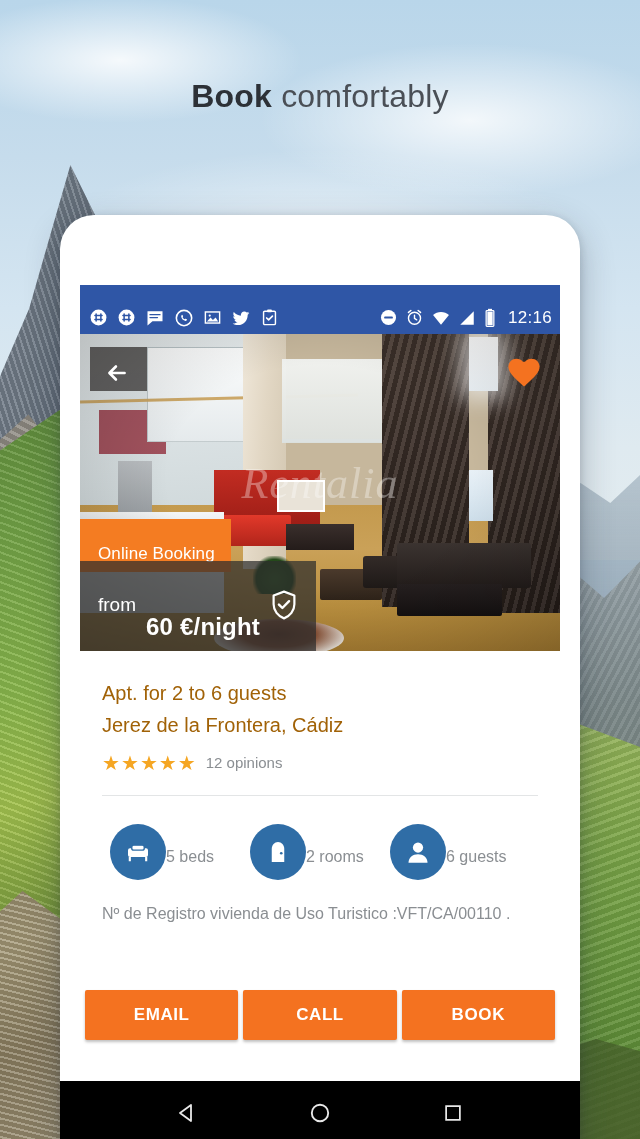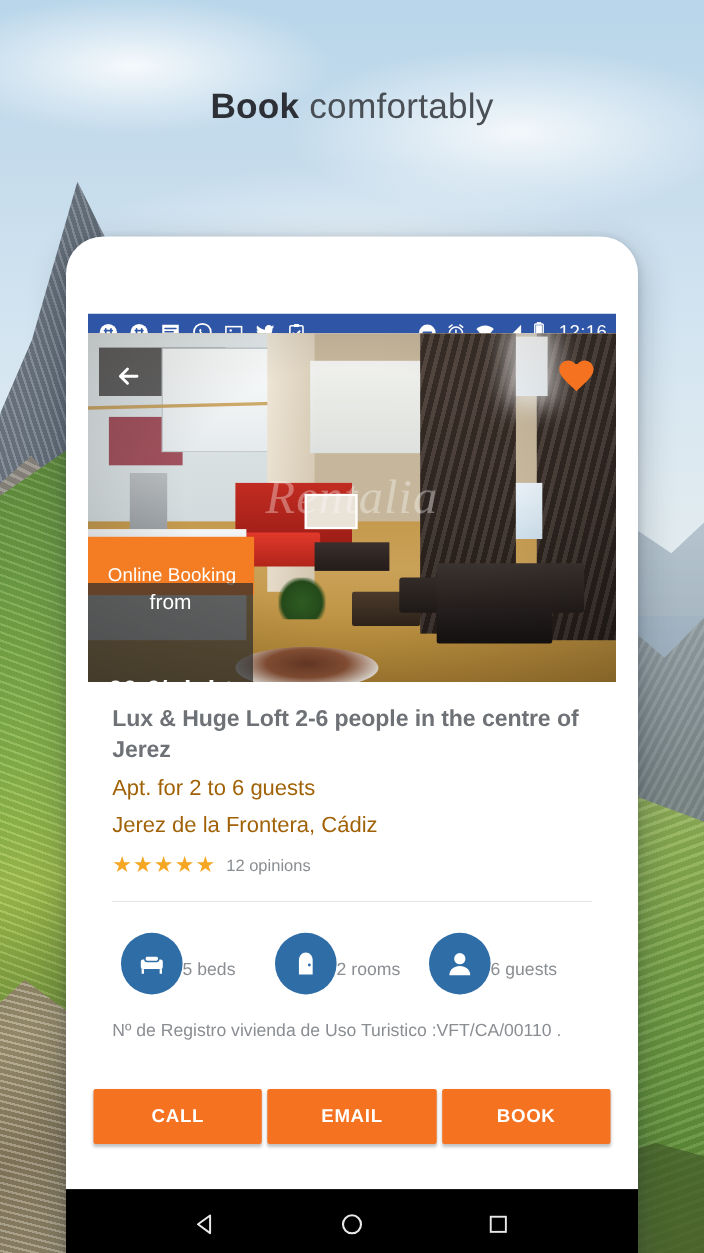--- a/index.html
+++ b/index.html
@@ -122,21 +122,21 @@
   .screen {
     position: absolute;
     left: 20px; top: 70px;
     width: 480px; height: 860px;
     background: #fff;
     overflow: hidden;
   }
 
   
   .statusbar {
-    height: 18px;
+    height: 49px;
     background: #2f56a6;
     display: flex;
     align-items: center;
     padding: 16px 8px 0 9px;
     color: #fff;
   }
   .sb-left { display: flex; align-items: center; gap: 9px; }
   .sb-right { display: flex; align-items: center; gap: 7px; margin-left: auto; }
   .sb-ico { display: flex; align-items: center; justify-content: center; }
   .sb-ico svg { display: block; }
@@ -296,21 +296,21 @@
     color: #fff;
     font-size: 17px;
     padding: 25px 16px 8px 18px;
     letter-spacing: .1px;
   }
   .badge-price {
     position: absolute; left: 0; top: 227px;
     background: rgba(45,45,45,.72);
     color: #fff;
     padding: 8px 18px 10px 18px;
-    display: flex; align-items: center; gap: 10px; flex-direction: column;
+    display: flex; align-items: center; gap: 10px;
   }
   .bp-from { font-size: 19px; font-weight: 400; }
   .bp-amt  { font-size: 24px; font-weight: 700; letter-spacing: .2px; margin-top: 44px; }
   .bp-shield { display:flex; align-items:center; }
 
   
   .details { padding: 20px 22px 0 22px; }
   .listing-title {
     font-size: 21px; font-weight: 700; color: #6e7276;
     line-height: 1.32; letter-spacing: -.1px;
@@ -544,21 +544,20 @@
           <span class="bp-shield">
             <svg width="28" height="30" viewBox="0 0 24 26">
                 <path d="M12 1.4l9 3.3v7.6c0 5.6-3.8 10.4-9 12.3-5.2-1.9-9-6.7-9-12.3V4.7z" fill="none" stroke="#fff" stroke-width="1.9" stroke-linejoin="round"></path>
                 <path d="M7.6 12.6l3 3 5.8-5.9" fill="none" stroke="#fff" stroke-width="2.1" stroke-linecap="round" stroke-linejoin="round"></path>
               </svg>
           </span>
         </div>
       </div>
 
       <div class="details">
-        <div class="listing-title">Lux &amp; Huge Loft 2-6 people in the centre of Jerez</div>
         <div class="listing-sub">Apt. for 2 to 6 guests</div>
         <div class="listing-sub" style="margin-top:2px">Jerez de la Frontera, Cádiz</div>
 
         <div class="rating-row">
           <span class="stars">
             <span>★</span>
             <span>★</span>
             <span>★</span>
             <span>★</span>
             <span>★</span>
@@ -599,22 +598,22 @@
           </div>
           <div class="feat-label">6 guests</div>
         </div>
       </div>
 
       <div class="registry">Nº de Registro vivienda de Uso Turistico :VFT/CA/00110 .</div>
 
       <div class="hidden-line">a                                                  01</div>
 
       <div class="btn-row">
+        <button class="btn">EMAIL</button>
         <button class="btn">CALL</button>
-        <button class="btn">EMAIL</button>
         <button class="btn">BOOK</button>
       </div>
 
     </div>
 
     <div class="navbar">
       <div class="nav-btn">
         <svg width="24" height="24" viewBox="0 0 24 24">
             <path d="M16 4L5 12l11 8z" fill="none" stroke="#e8e8e8" stroke-width="1.8" stroke-linejoin="round"></path>
           </svg>

